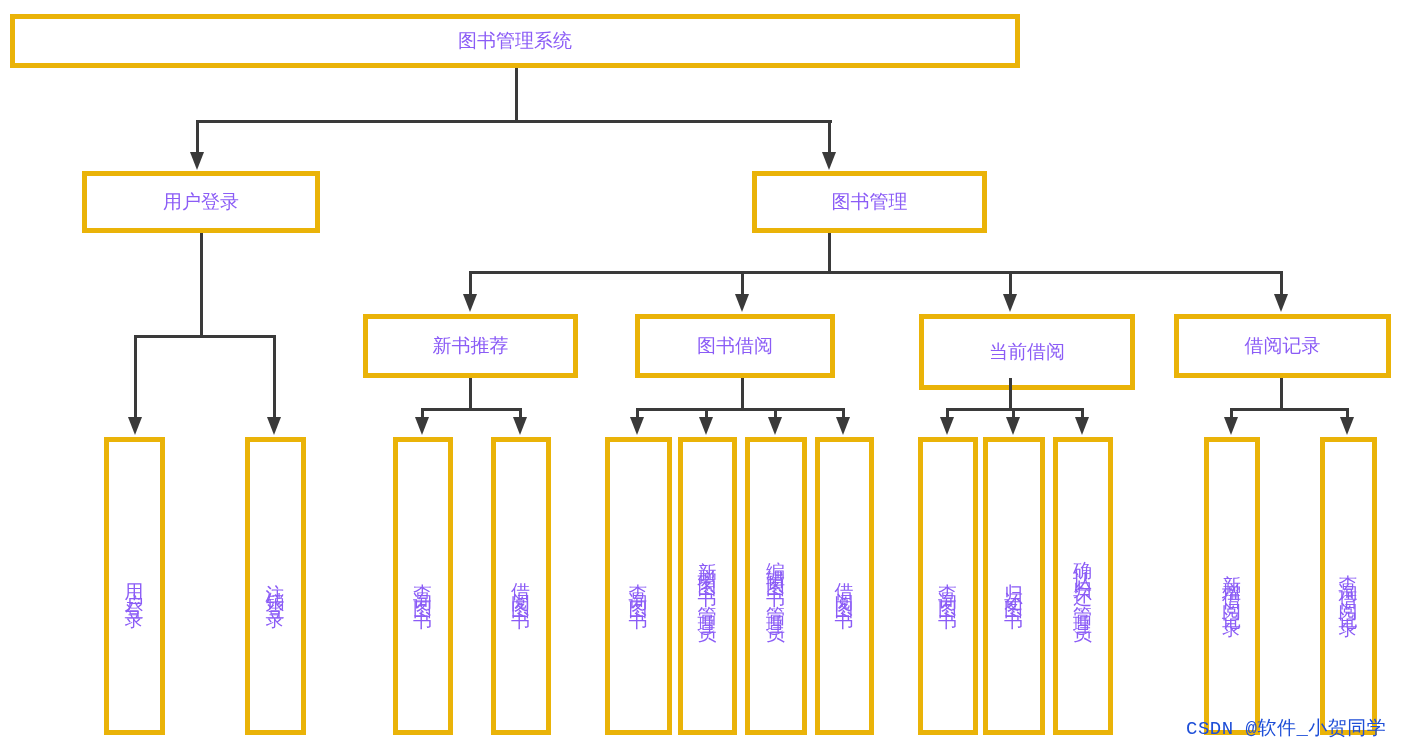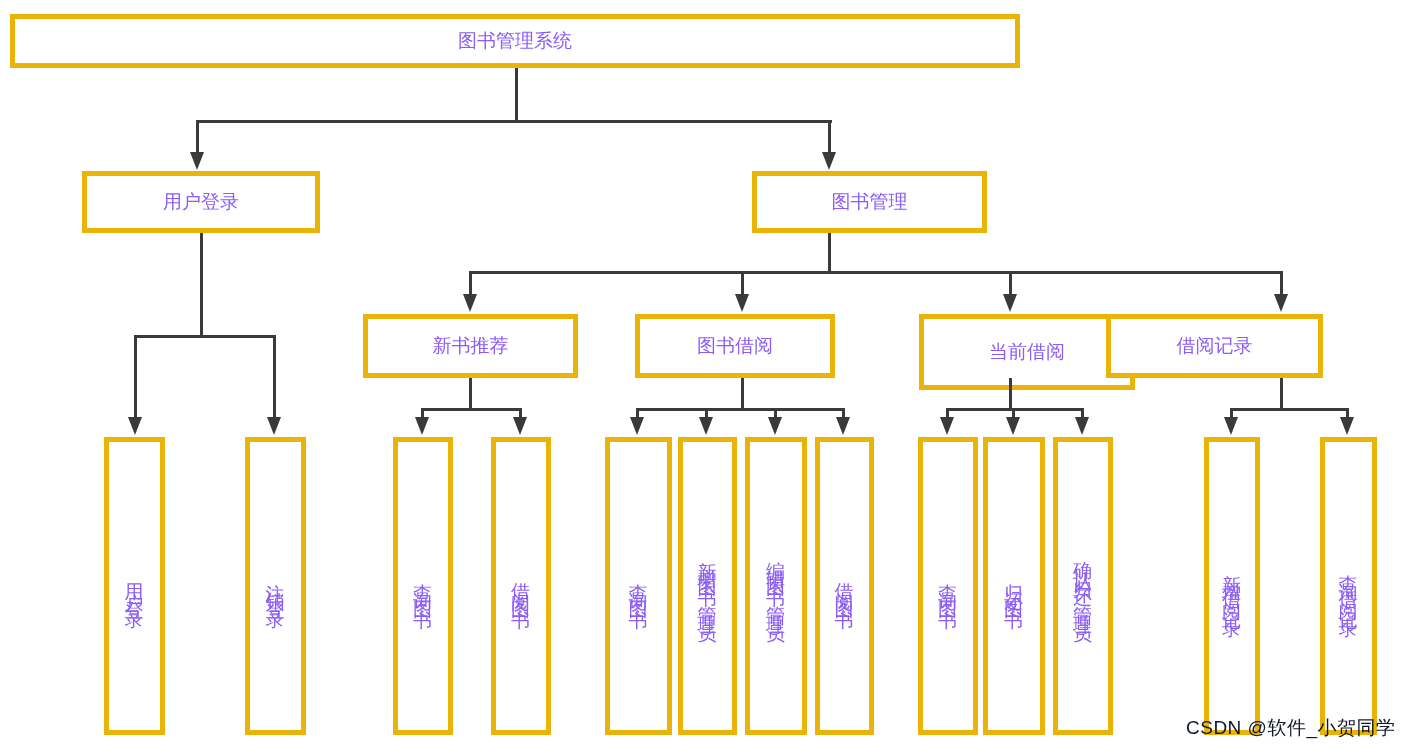--- a/index.html
+++ b/index.html
@@ -17,22 +17,22 @@
     letter-spacing:9px;line-height:1;white-space:normal;
   }
   .hline{position:absolute;background:#3a3a3a;height:3px;}
   .vline{position:absolute;background:#3a3a3a;width:3px;}
   .arrow{
     position:absolute;width:0;height:0;
     border-left:7px solid transparent;border-right:7px solid transparent;
     border-top:18px solid #3a3a3a;
   }
   .watermark{
-    position:absolute;left:1186px;top:715px;font-size:19px;color:#0f172a;
-    letter-spacing:0.5px;z-index:5;white-space:nowrap;
+    position:absolute;left:1186px;top:715px;font-size:19px;color:#1d4ed8;
+    letter-spacing:0.5px;z-index:5;white-space:nowrap;font-family:Liberation Mono, monospace;
   }
 </style>
 </head>
 <body>
 
 <div class="stage">
 
   <div class="node" style="left:10px;top:14px;width:1010px;height:54px;">图书管理系统</div>
 
   <div class="vline" style="left:515px;top:68px;height:52px;"></div>
@@ -61,21 +61,21 @@
   <div class="vline" style="left:741px;top:271px;height:25px;"></div>
   <div class="arrow" style="left:735px;top:294px;"></div>
   <div class="vline" style="left:1009px;top:271px;height:25px;"></div>
   <div class="arrow" style="left:1003px;top:294px;"></div>
   <div class="vline" style="left:1280px;top:271px;height:25px;"></div>
   <div class="arrow" style="left:1274px;top:294px;"></div>
 
   <div class="node" style="left:363px;top:314px;width:215px;height:64px;">新书推荐</div>
   <div class="node" style="left:635px;top:314px;width:200px;height:64px;">图书借阅</div>
   <div class="node" style="left:903px;top:314px;width:216px;height:76px;margin-left:16px;">当前借阅</div>
-  <div class="node" style="left:1106px;top:314px;width:217px;height:64px;">借阅记录</div>
+  <div class="node" style="left:1174px;top:314px;width:217px;height:64px;">借阅记录</div>
 
   <div class="vline" style="left:469px;top:378px;height:30px;"></div>
   <div class="hline" style="left:421px;top:408px;width:101px;"></div>
   <div class="vline" style="left:421px;top:408px;height:9px;"></div>
   <div class="arrow" style="left:415px;top:417px;"></div>
   <div class="vline" style="left:519px;top:408px;height:9px;"></div>
   <div class="arrow" style="left:513px;top:417px;"></div>
 
   <div class="vline" style="left:741px;top:378px;height:30px;"></div>
   <div class="hline" style="left:636px;top:408px;width:209px;"></div>

